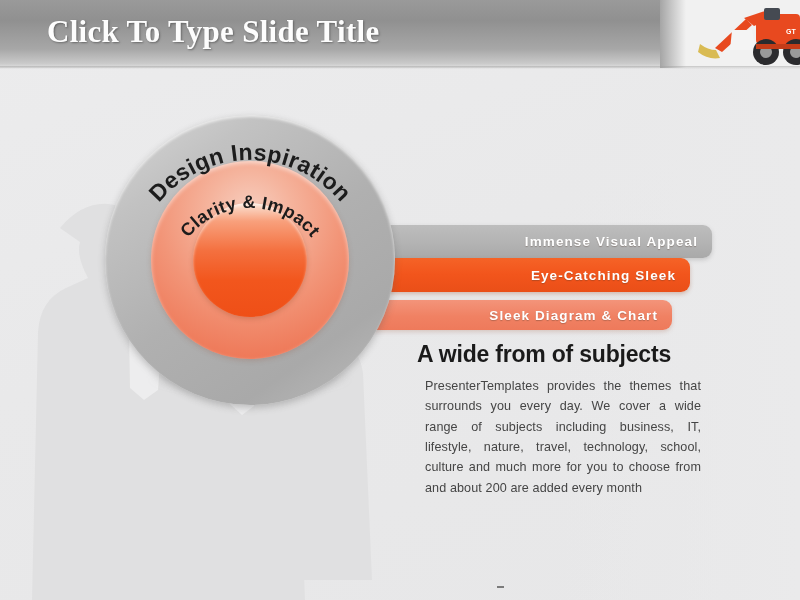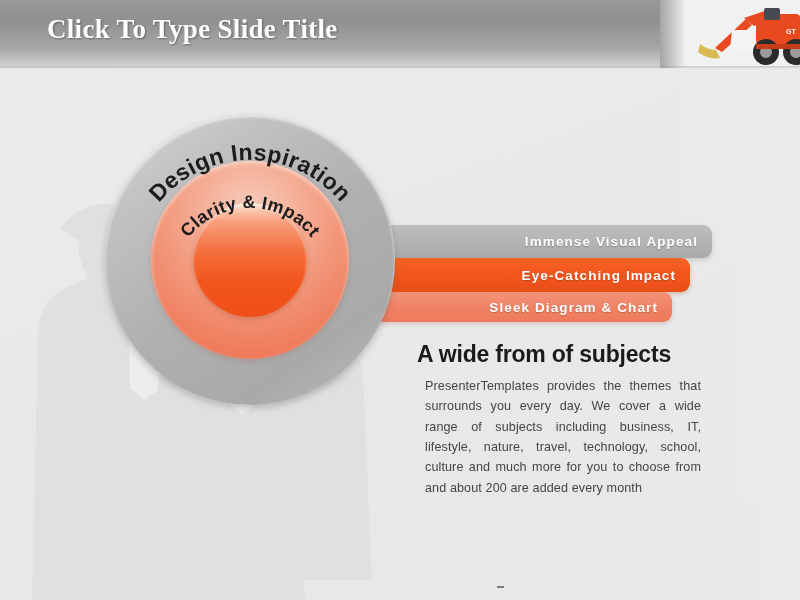--- a/index.html
+++ b/index.html
@@ -56,21 +56,21 @@
     position: absolute;
     left: 0; top: 0;
     width: 26px; height: 68px;
     background: linear-gradient(90deg, rgba(165,165,165,1) 0%, rgba(242,242,242,0) 100%);
   }
   .slide-title {
     position: absolute;
     left: 47px;
     top: 14px;
     font-family: "Liberation Serif", serif;
-    font-size: 27px;
+    font-size: 31px;
     font-weight: 700;
     color: #fdfdfd;
     letter-spacing: 0.3px;
     text-shadow: 1px 1px 2px rgba(60,60,60,0.55);
     white-space: nowrap;
   }
   .header-bottom-line {
     position: absolute;
     left: 0; top: 66px;
     width: 800px; height: 3px;
@@ -159,21 +159,21 @@
   .bar-2 {
     left: 196px; top: 258px;
     width: 494px; height: 34px;
     background: linear-gradient(180deg, #f4reserved 0%, #f2571e 100%);
     background: linear-gradient(180deg, #f56327 0%, #f2551c 48%, #ea4f18 100%);
     border-top-right-radius: 9px;
     border-bottom-right-radius: 9px;
     box-shadow: 0 2px 4px rgba(160,80,50,0.32);
   }
   .bar-3 {
-    left: 196px; top: 292px;
+    left: 196px; top: 300px;
     width: 476px; height: 30px;
     background: linear-gradient(180deg, #f3947a 0%, #f08163 55%, #ee7a5b 100%);
     border-top-right-radius: 9px;
     border-bottom-right-radius: 9px;
     box-shadow: 0 2px 4px rgba(170,110,90,0.28);
   }
 
   
   .body-block {
     position: absolute;
@@ -249,21 +249,21 @@
     </div>
     <div class="slide-title">Click To Type Slide Title</div>
   </div>
   <div class="header-bottom-line"></div>
 
   <div class="bars">
     <div class="bar bar-1">
       <span>Immense Visual Appeal</span>
     </div>
     <div class="bar bar-2">
-      <span>Eye-Catching Impact</span>
+      <span>Eye-Catching Sleek</span>
     </div>
     <div class="bar bar-3">
       <span>Sleek Diagram &amp; Chart</span>
     </div>
   </div>
 
   <div class="diagram">
     <div class="ring-shadow"></div>
     <div class="ring-outer"></div>
     <div class="ring-mid"></div>

